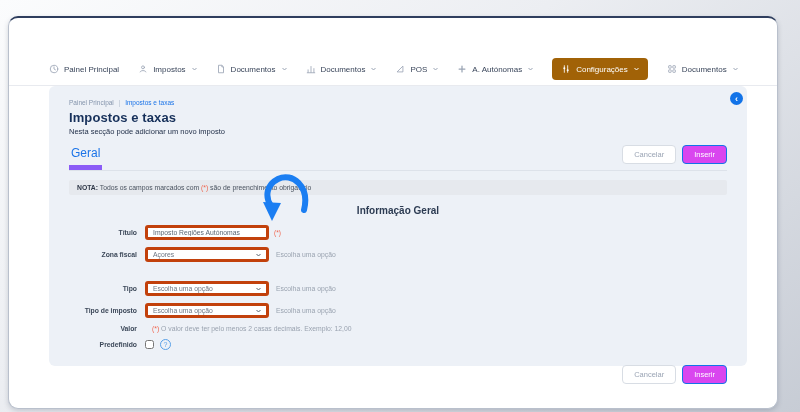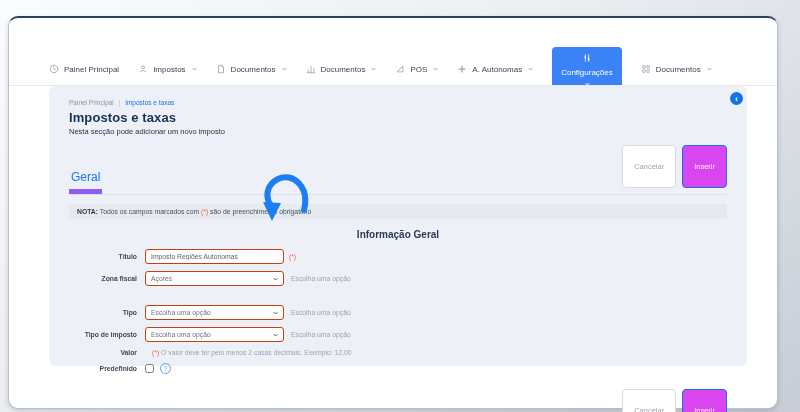--- a/index.html
+++ b/index.html
@@ -14,50 +14,50 @@
     background:#ffffff; border:1px solid #b9c0cc; border-top:2px solid #2f3e5e;
     border-radius:10px; box-shadow:0 2px 5px rgba(60,70,90,.22);
   }
   
   .nav { position:absolute; top:38px; left:40px; right:24px; height:26px;
          display:flex; align-items:center; gap:19px; }
   .nav-item { display:flex; align-items:center; gap:5px; font-size:8px; color:#39455a;
               cursor:pointer; white-space:nowrap; }
   .nav-item .nico { color:#9aa4b4; display:flex; }
   .nav-item .chev { color:#9aa4b4; display:flex; margin-left:1px; }
-  .nav-item.active { background:#3b82f6; color:#ffffff; padding:6px 9px; border-radius:4px;flex-direction:column; }
+  .nav-item.active { background:#a16207; color:#ffffff; padding:6px 9px; border-radius:4px; }
   .nav-item.active .nico, .nav-item.active .chev { color:#ffffff; }
   .nav-divider { position:absolute; left:0; right:0; top:67px; height:1px; background:#e8eaef; }
   
   .panel { position:absolute; left:40px; top:68px; width:698px; height:280px;
            background:#edf1f7; border-radius:6px; padding:13px 20px; }
   .breadcrumb { font-size:6.5px; margin-bottom:4px; }
   .bc-home { color:#8494ac; cursor:pointer; }
   .bc-sep  { color:#b5bfce; margin:0 3px; }
   .bc-cur  { color:#1b74e8; }
   .page-title { font-size:13px; font-weight:700; color:#16305a; letter-spacing:.1px; }
   .page-sub   { font-size:7.5px; color:#1d2b45; margin-top:2px; margin-bottom:9px; }
   .tabrow { display:flex; justify-content:space-between; align-items:flex-end;
             border-bottom:1px solid #dde2ea; }
   .tab { font-size:12px; color:#1b74e8; padding:0 2px 5px 2px; border-bottom:5px solid #8b5cf6;
          cursor:pointer; }
   .btns { display:flex; gap:6px; margin-bottom:6px; }
-  .btn { font-size:7.5px; padding:16px 11px; border-radius:4px; cursor:pointer;
+  .btn { font-size:7.5px; padding:4px 11px; border-radius:4px; cursor:pointer;
          font-family:inherit; }
   .btn-ghost { background:#ffffff; border:1px solid #d8dde4; color:#9aa4b4; }
   .btn-primary { background:#d946ef; border:1px solid #1273e8; color:#ffffff; }
   .notebar { margin-top:9px; background:#e6e9ee; border-radius:2px; padding:4px 8px;
              font-size:6.8px; color:#49525f; }
   .notebar b { color:#2e3747; }
   .red { color:#f0654e; }
   .section-title { margin:10px 0 9px 0; font-size:10px; font-weight:600; color:#2c3b52;text-align:center; }
   .frow { display:flex; align-items:center; margin-bottom:7px; }
   .frow .flabel { width:68px; text-align:right; margin-right:8px; font-size:6.8px;
                   font-weight:700; color:#3c4859; }
-  .ctl { width:139px; height:15px; border:1px solid #c2410c; border-radius:3px; background:#fff;
+  .ctl { width:124px; height:15px; border:3px solid #c2410c; border-radius:3px; background:#fff;
          font-size:6.8px; color:#5a6673; padding:0 5px; display:flex; align-items:center; }
   input.ctl { font-family:inherit; outline:none; }
   .select { justify-content:space-between; cursor:pointer; }
   .select .sval { color:#6b7582; }
   .select .schev { display:flex; color:#5b6570; }
   .helper { margin-left:7px; font-size:6.8px; color:#9aa3b0; }
   .reqmark { margin-left:5px; font-size:6.5px; }
   .mt-lg { margin-top:19px; }
   .cb { width:9px; height:9px; accent-color:#1273e8; cursor:pointer; }
   .qicon { width:11px; height:11px; border:1px solid #58a0e8; color:#58a0e8; border-radius:50%;

